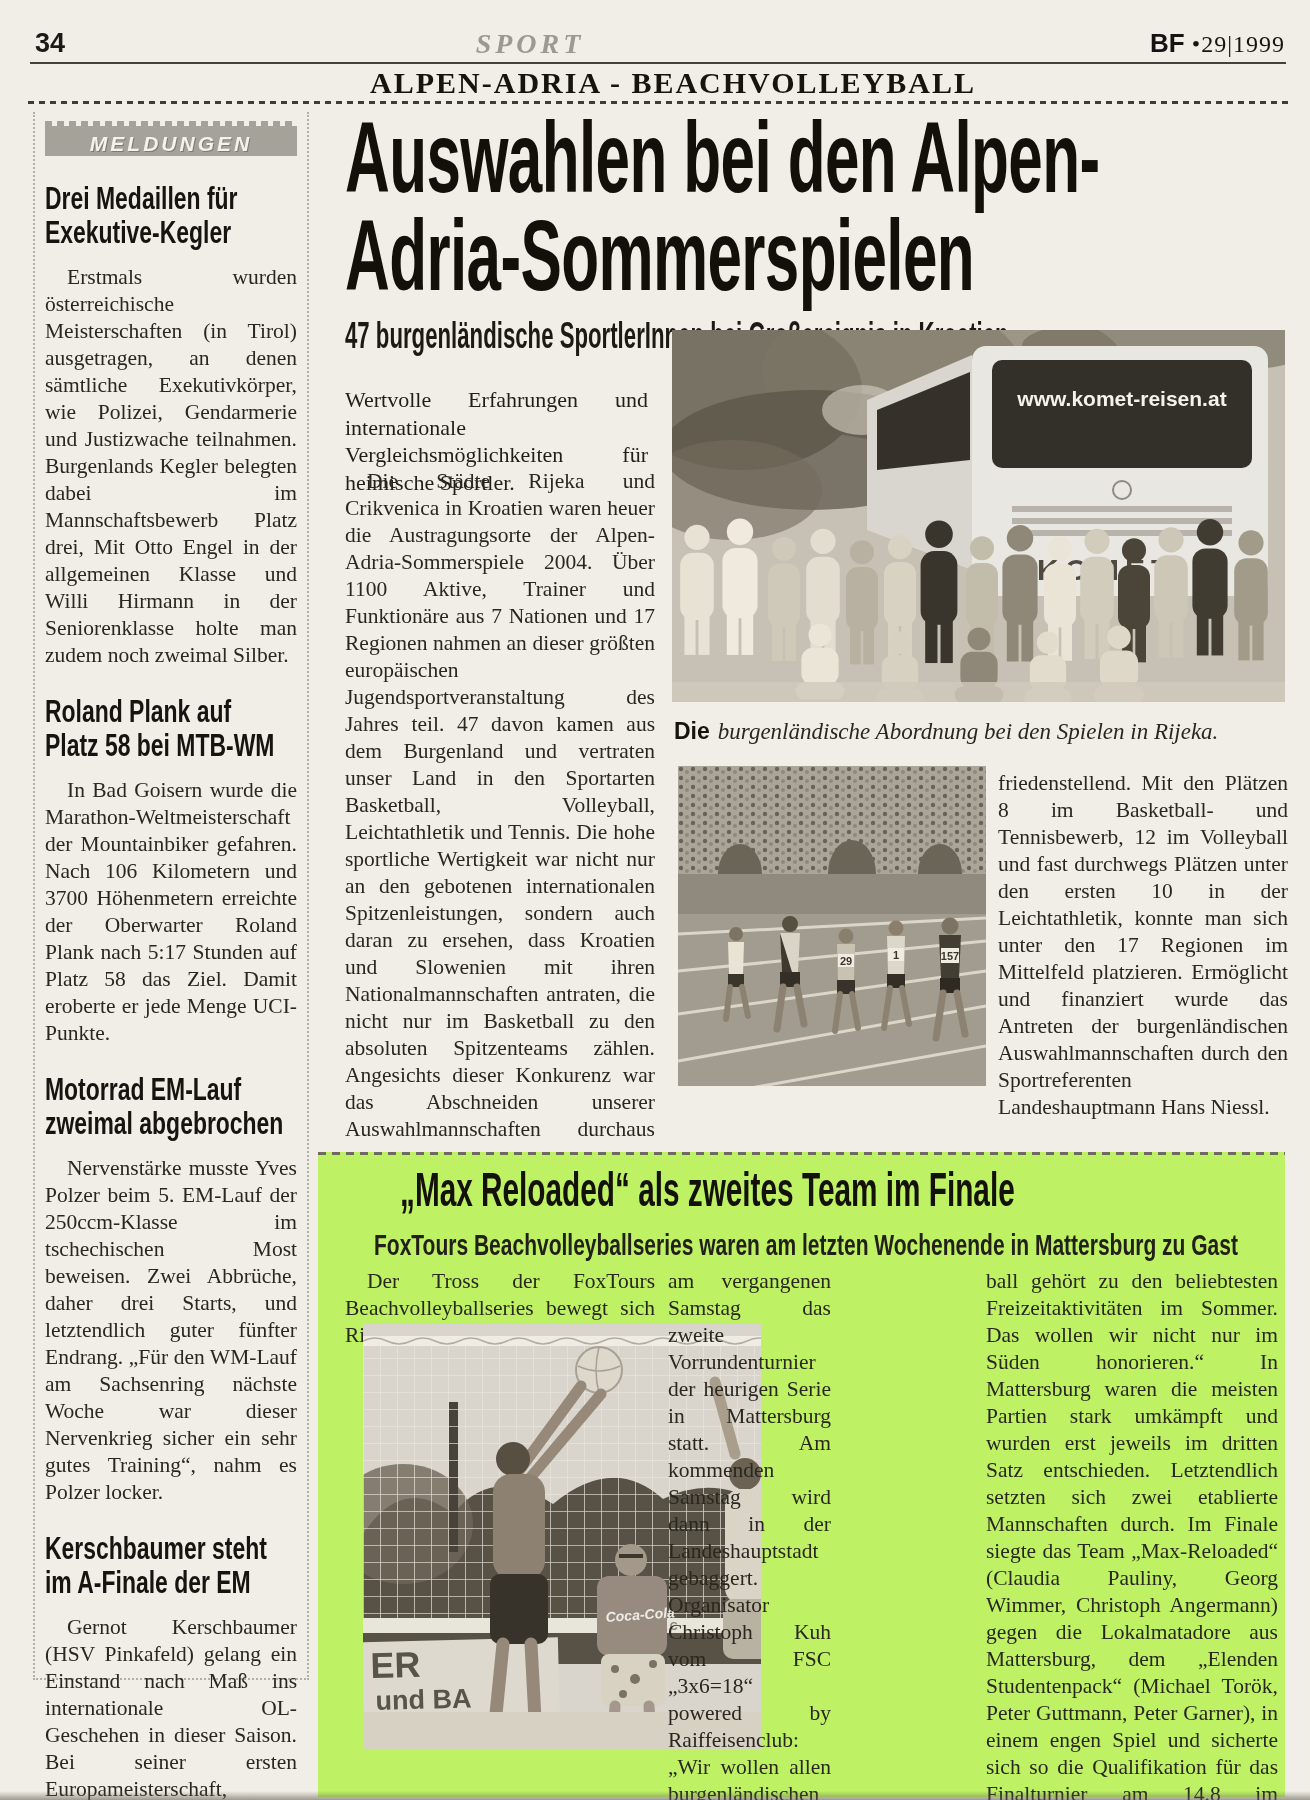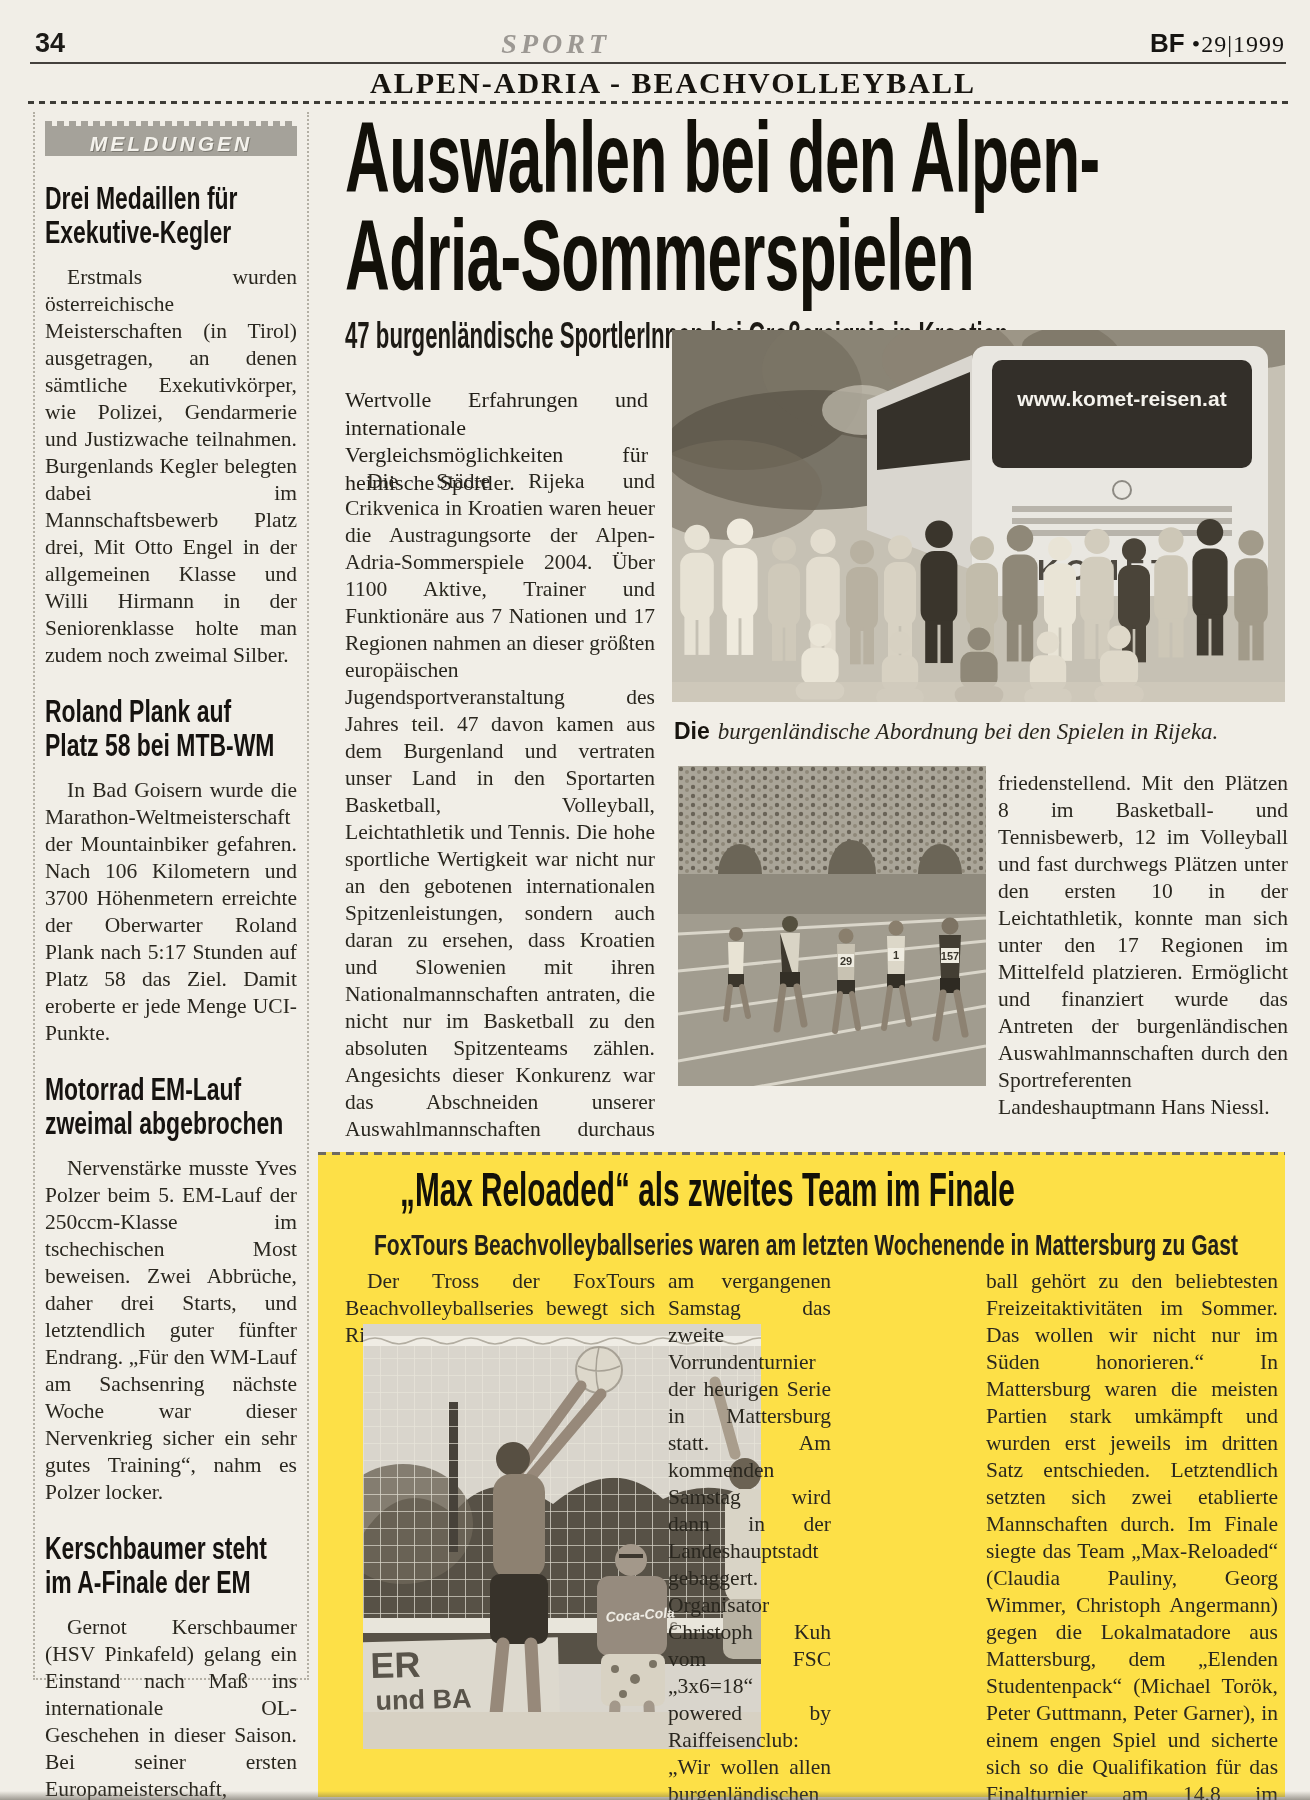--- a/index.html
+++ b/index.html
@@ -33,42 +33,42 @@
   .mainhead{left:345px;top:108px;}
   .mh-line{display:block;font:bold 100px/98px "Liberation Sans",sans-serif;color:#121009;
            transform:scaleX(.62);transform-origin:0 0;white-space:nowrap;letter-spacing:-1px;}
   .subhead{display:block;font:bold 37px/40px "Liberation Sans",sans-serif;color:#1d1a15;
            transform:scaleX(.60);transform-origin:0 0;white-space:nowrap;}
   .lead{font-weight:normal;font-size:22px;line-height:27.5px;text-align:justify;color:#211e17;}
   .photo{background:#c9c4b8;display:block;}
   .caption{font:italic 23px "Liberation Serif",serif;color:#2a271f;}
   .caption .cl{font:bold 23px "Liberation Sans",sans-serif;font-style:normal;color:#17140f;margin-right:8px;}
   
-  .panel{left:318px;top:1152px;width:967px;height:645px;background:#fde047;}
+  .panel{left:318px;top:1152px;width:967px;height:645px;background:#bef264;}
   .panel:before{content:"";position:absolute;left:0;right:0;top:0;height:3px;
         background:repeating-linear-gradient(90deg,#6e6a61 0 8px,transparent 8px 14px);}
   .bh-line{display:block;font:bold 48px/52px "Liberation Sans",sans-serif;color:#131108;
         transform:scaleX(.62);transform-origin:0 0;white-space:nowrap;}
   .bsub{display:block;font:700 30px/34px "Liberation Sans",sans-serif;color:#23201a;
         transform:scaleX(.70);transform-origin:0 0;white-space:nowrap;}
   .narrow{margin-left:97px;width:163px;}
   
   .edge-r{right:0;top:0;width:16px;height:1800px;
         background:linear-gradient(90deg,rgba(80,75,66,0) 0,rgba(80,75,66,.5) 45%,#676257 100%);}
   .edge-b2{left:0;bottom:0;width:1310px;height:9px;
         background:linear-gradient(0deg,rgba(90,85,75,.55),rgba(90,85,75,0));}
   svg text{font-family:"Liberation Sans",sans-serif;}
 </style>
 </head>
 <body>
 
 <div id="page">
 
   <div class="abs pagenum" style="left:35px;top:28px;">34</div>
-  <div class="abs sport" style="left:450px;top:28px;width:160px;text-align:right;">SPORT</div>
+  <div class="abs sport" style="left:450px;top:28px;width:160px;text-align:center;">SPORT</div>
   <div class="abs issue" style="left:985px;top:28px;width:300px;text-align:right;">
     <span>BF</span>
     <span class="rest">•29|1999</span>
   </div>
   <div class="abs topline" style="left:30px;top:62px;width:1256px;"></div>
   <div class="abs kicker" style="left:0;top:66px;">ALPEN-ADRIA - BEACHVOLLEYBALL</div>
   <div class="abs dashline" style="left:28px;top:101px;width:1262px;"></div>
 
   <div class="abs leftcol">
     <div class="meldbar">

